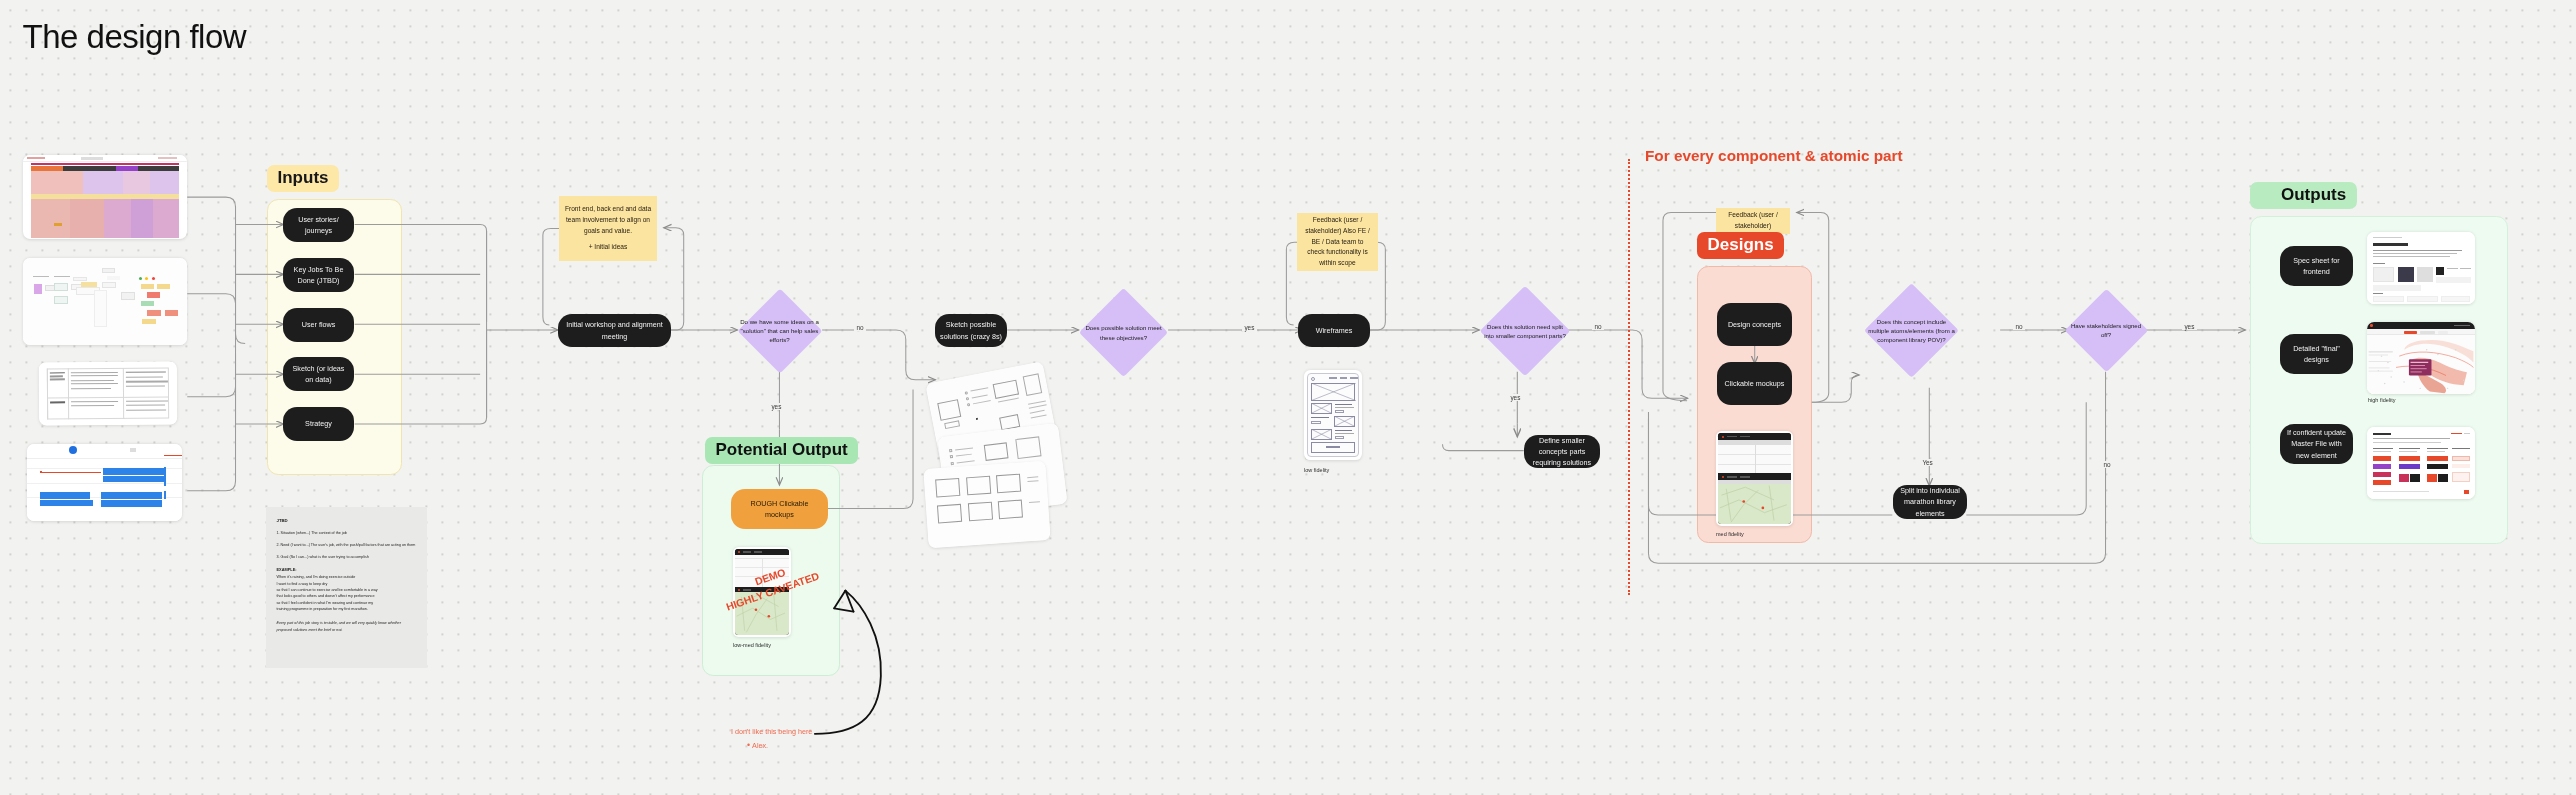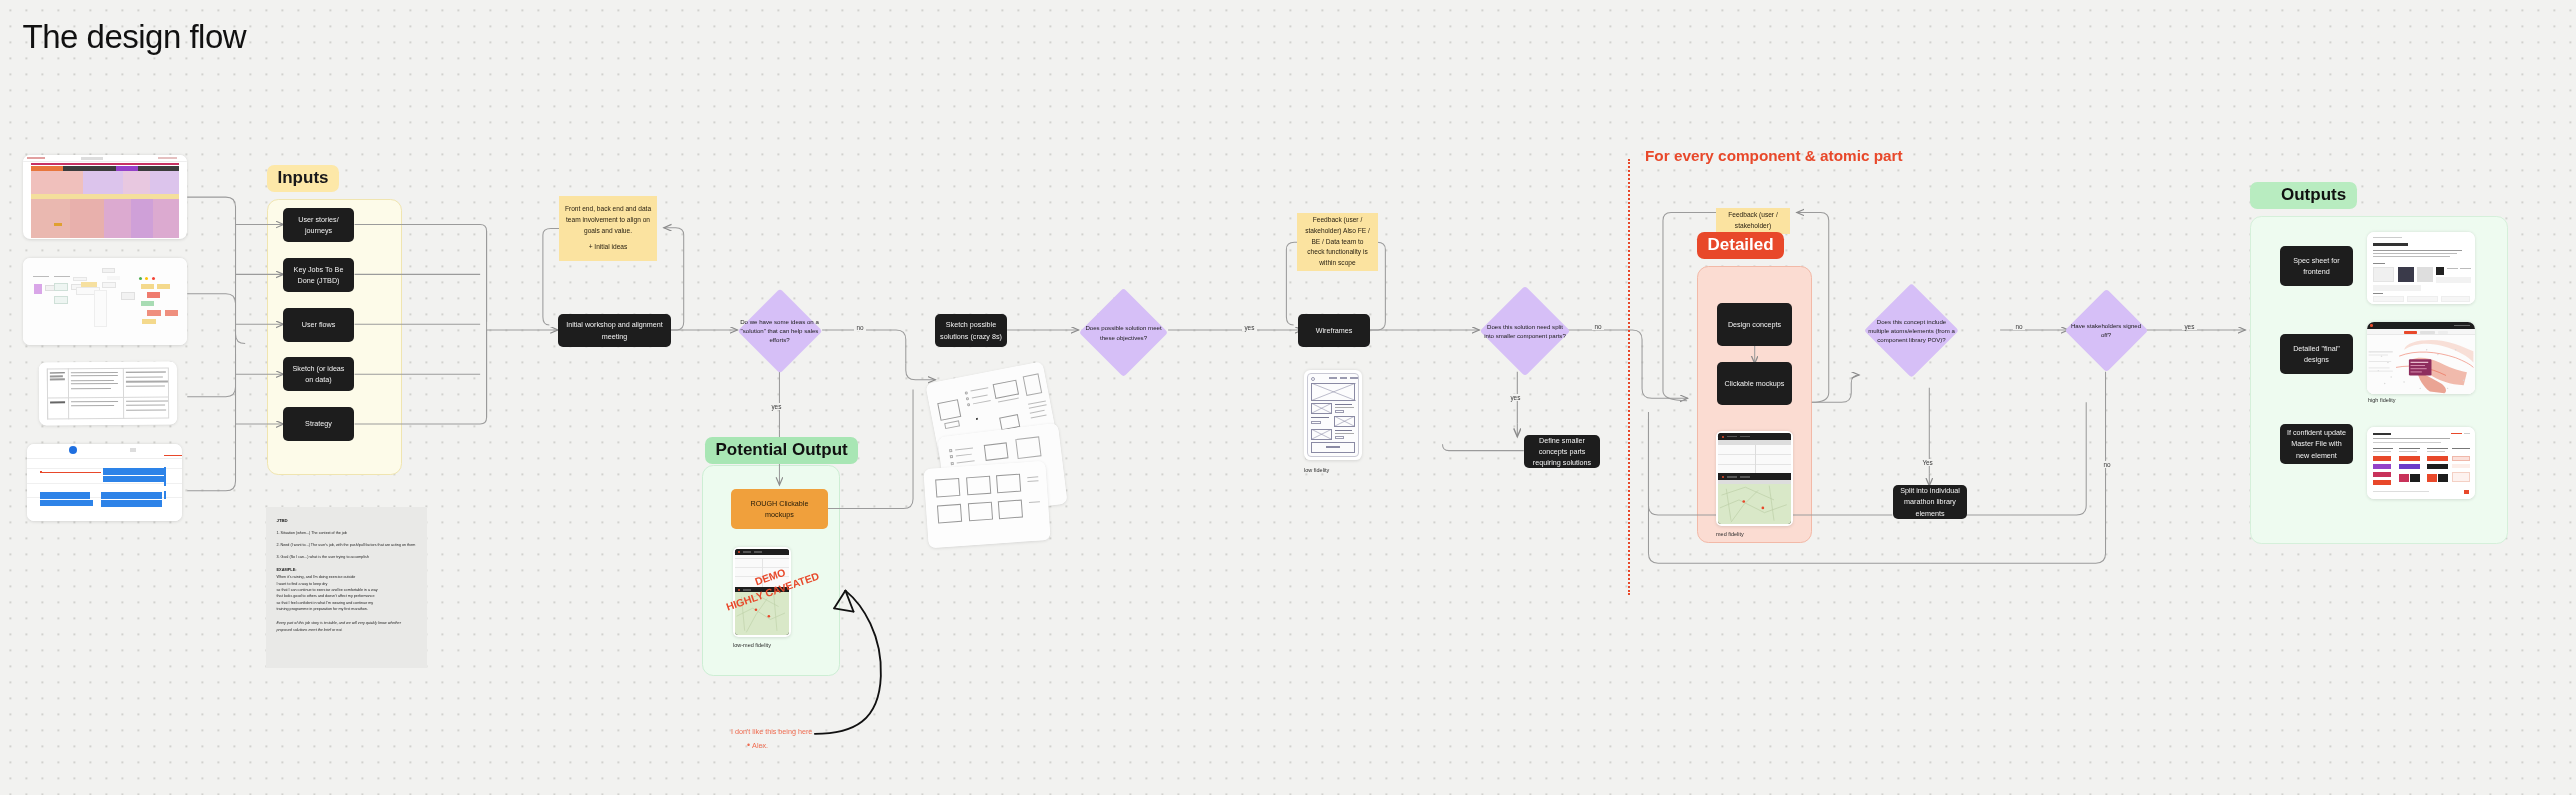--- a/index.html
+++ b/index.html
@@ -43,21 +43,21 @@
   
   .lane { border-radius: 11.3px; z-index: 1; }
   .lane-inputs   { background: #fdfbe9; border: 0.8px solid #f0e5b0; }
   .lane-potential{ background: #edfbef; border: 0.8px solid #cdeed4; }
   .lane-designs  { background: #fbdcd2; border: 0.8px solid #f2b9a7; }
   .lane-outputs  { background: #eefbf0; border: 0.8px solid #d5f0da; }
 
   
   .node {
     background: #1d1d1d; color: #f2f2f2;
-    border-radius: 5px;
+    border-radius: 14px;
     display: flex; align-items: center; justify-content: center;
     text-align: center;
     font-size: 7.2px; line-height: 1.55;
     padding: 3.2px 4.8px;
     z-index: 5;
   }
   .node-orange { background: #f0a03c; color: #221a08; }
 
   
   .sticky {
@@ -130,21 +130,21 @@
 
   <div class="abs" id="title">The design flow</div>
 
   <div class="abs lane lane-inputs" style="left:267px; top:199px; width:135px; height:276px;"></div>
   <div class="abs lane lane-potential" style="left:702px; top:465px; width:138px; height:211px;"></div>
   <div class="abs lane lane-designs" style="left:1697px; top:266px; width:115px; height:277px;"></div>
   <div class="abs lane lane-outputs" style="left:2250px; top:216px; width:258px; height:328px;"></div>
 
   <div class="abs chip chip-inputs" style="left:267px; top:145px;margin-top:20px;">Inputs</div>
   <div class="abs chip chip-potential" style="left:705px; top:437px;">Potential Output</div>
-  <div class="abs chip chip-designs" style="left:1697px; top:232px;">Detailed</div>
+  <div class="abs chip chip-designs" style="left:1697px; top:232px;">Designs</div>
   <div class="abs chip chip-outputs" style="left:2250px; top:182px;padding-left:31px;">Outputs</div>
 
   <div class="abs" id="banner" style="left:1645px; top:147px;">For every component &amp; atomic part</div>
   <div class="abs red-dash" style="left:1628px; top:159px; height:436px;"></div>
 
   <svg class="layer edges" viewBox="0 0 3200 988">
     <defs>
       <marker id="ah" markerWidth="9" markerHeight="9" refX="7.6" refY="3.2" orient="auto">
         <path d="M0,0 L7.4,3.2 L0,6.4" fill="none" stroke="#8b8b8b" stroke-width="1.1"></path>
       </marker>

